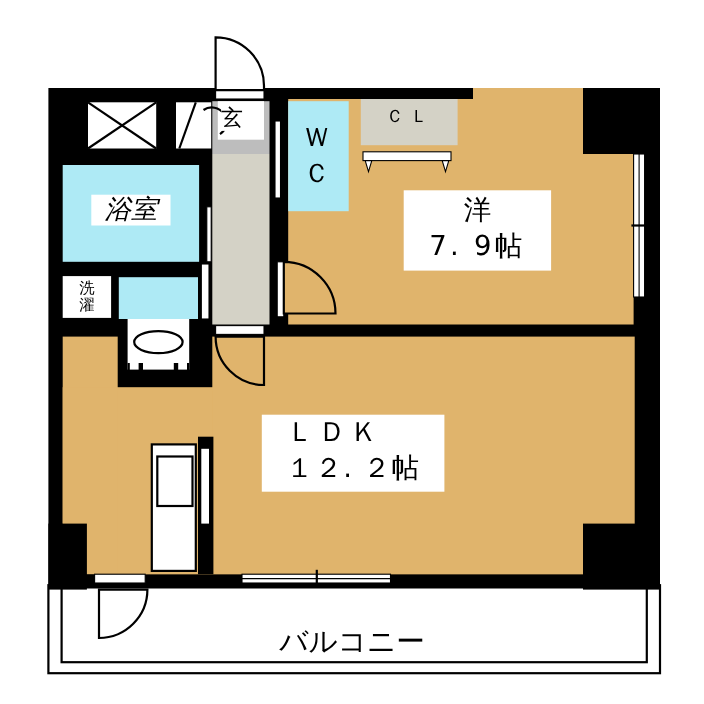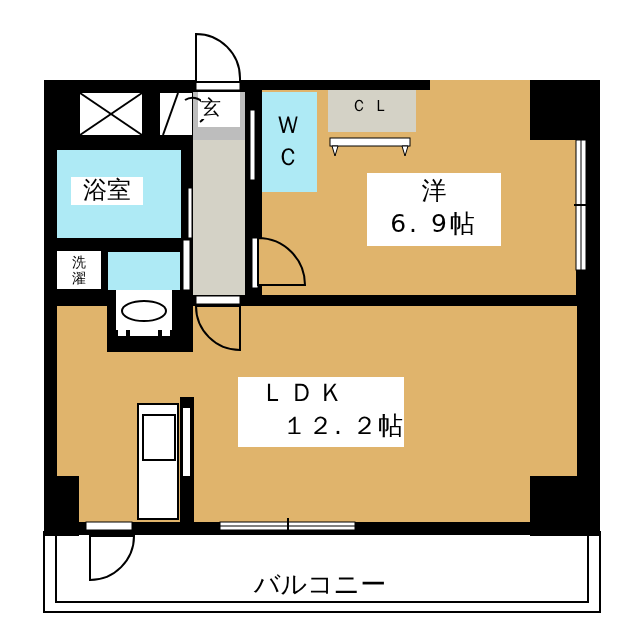--- a/index.html
+++ b/index.html
@@ -112,25 +112,25 @@
   <g>
     <rect x="86" y="522" width="46" height="8" fill="#fff" stroke="#000" stroke-width="1"></rect>
     <path d="M90,580 A44,44 0 0 0 134,536 L90,536 Z" fill="#fff" stroke="#000" stroke-width="2"></path>
   </g>
 </svg>
 
 <div class="lbl" style="left:201px; top:96px; font-size:20px;">玄</div>
 <div class="lbl" style="left:268px; top:112px; width:40px; font-size:24px; background:transparent;">Ｗ</div>
 <div class="lbl" style="left:268px; top:144px; width:40px; font-size:24px; background:transparent;">Ｃ</div>
 <div class="lbl" style="left:342px; top:97px; width:62px; font-size:16px; letter-spacing:6px; background:transparent;">ＣＬ</div>
-<div class="lbl" style="left:71px; top:177px; width:72px; font-size:24px;">浴室</div>
+<div class="lbl" style="left:83px; top:177px; width:72px; font-size:24px;font-style:italic;">浴室</div>
 <div class="lbl" style="left:66px; top:254px; width:26px; font-size:14px; background:transparent;">洗</div>
 <div class="lbl" style="left:66px; top:270px; width:26px; font-size:14px; background:transparent;">濯</div>
 
 <div class="lbl" style="left:367px; top:173px; width:134px; height:73px;"></div>
 <div class="lbl" style="left:367px; top:177px; width:134px; font-size:25px; background:transparent;">洋</div>
-<div class="lbl" style="left:367px; top:210px; width:134px; font-size:25px; letter-spacing:3px; background:transparent;">6. 9帖</div>
+<div class="lbl" style="left:367px; top:210px; width:134px; font-size:25px; letter-spacing:3px; background:transparent;">7. 9帖</div>
 
 <div class="lbl" style="left:238px; top:377px; width:166px; height:70px;"></div>
 <div class="lbl" style="left:238px; top:379px; width:132px; font-size:25px; letter-spacing:4px; background:transparent;">ＬＤＫ</div>
-<div class="lbl" style="left:238px; top:412px; width:166px; font-size:25px; letter-spacing:1px; background:transparent;margin-left:22px;">１２. ２帖</div>
+<div class="lbl" style="left:238px; top:412px; width:166px; font-size:25px; letter-spacing:1px; background:transparent;">１２. ２帖</div>
 
 <div class="lbl" style="left:230px; top:570px; width:180px; font-size:26px; background:transparent;">バルコニー</div>
 
 </body></html>

